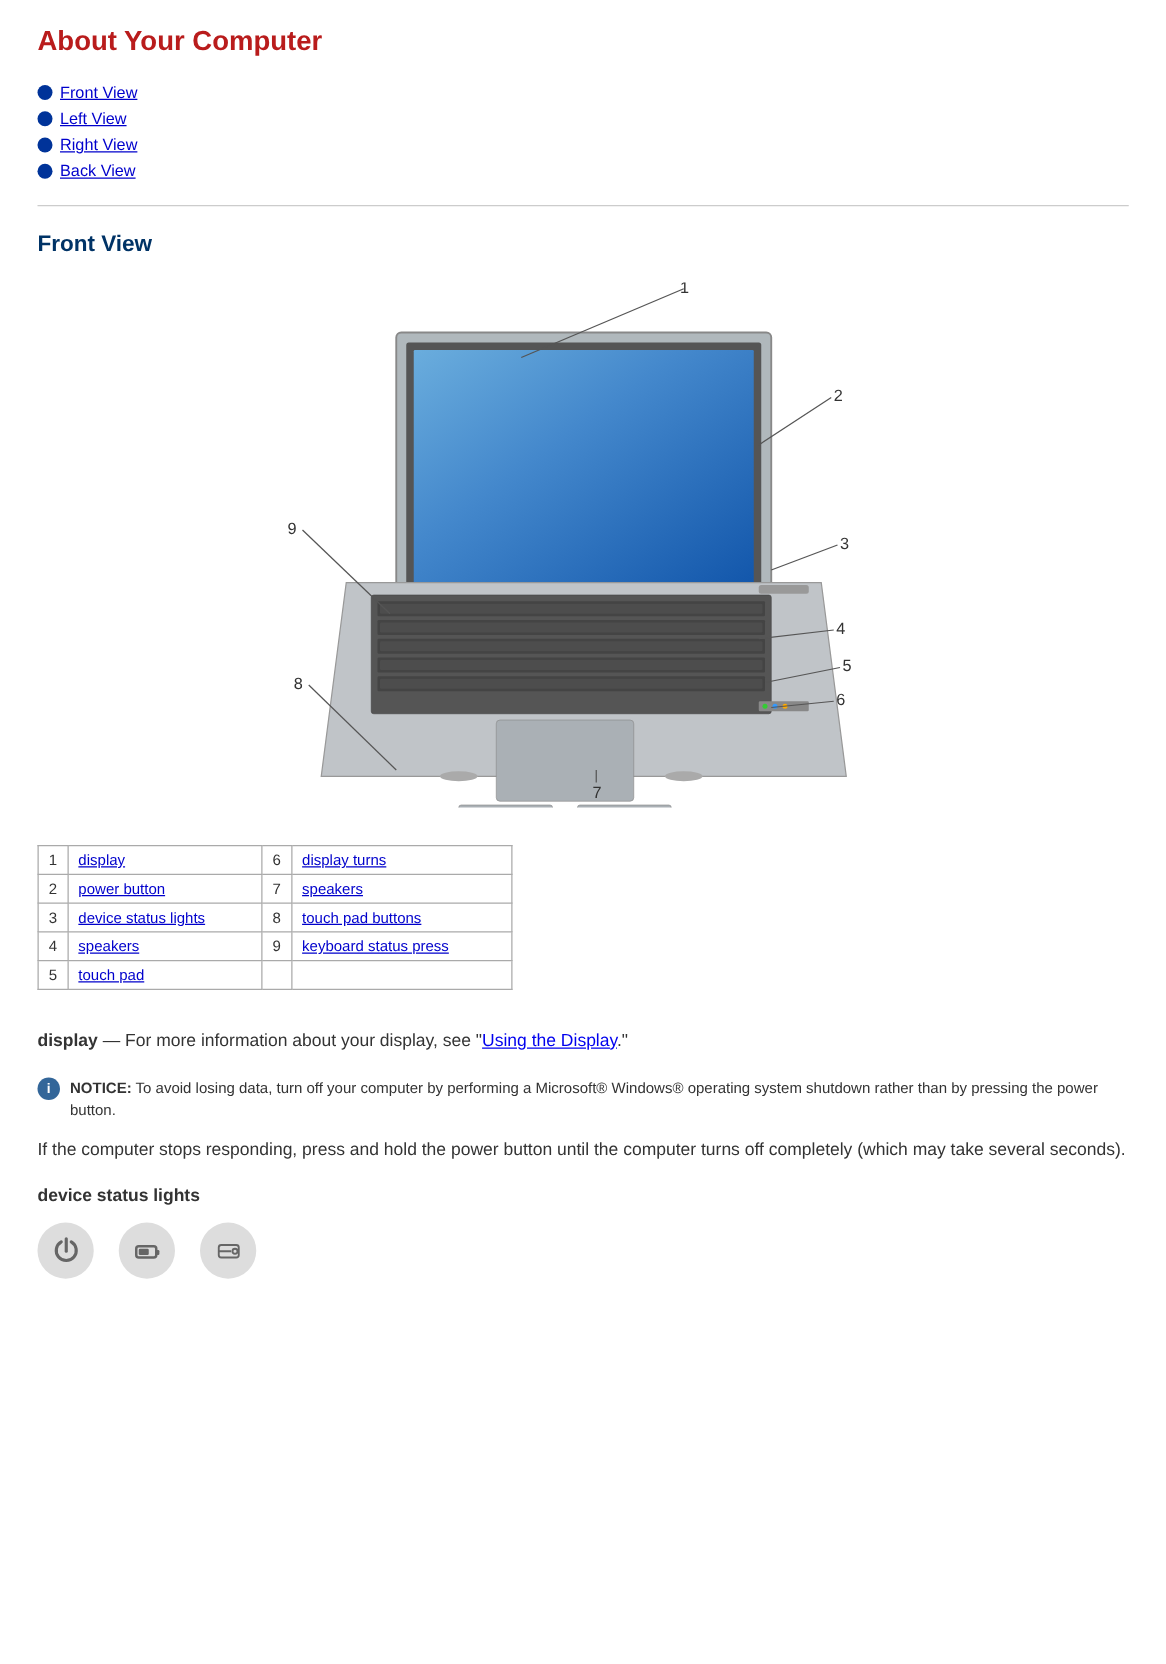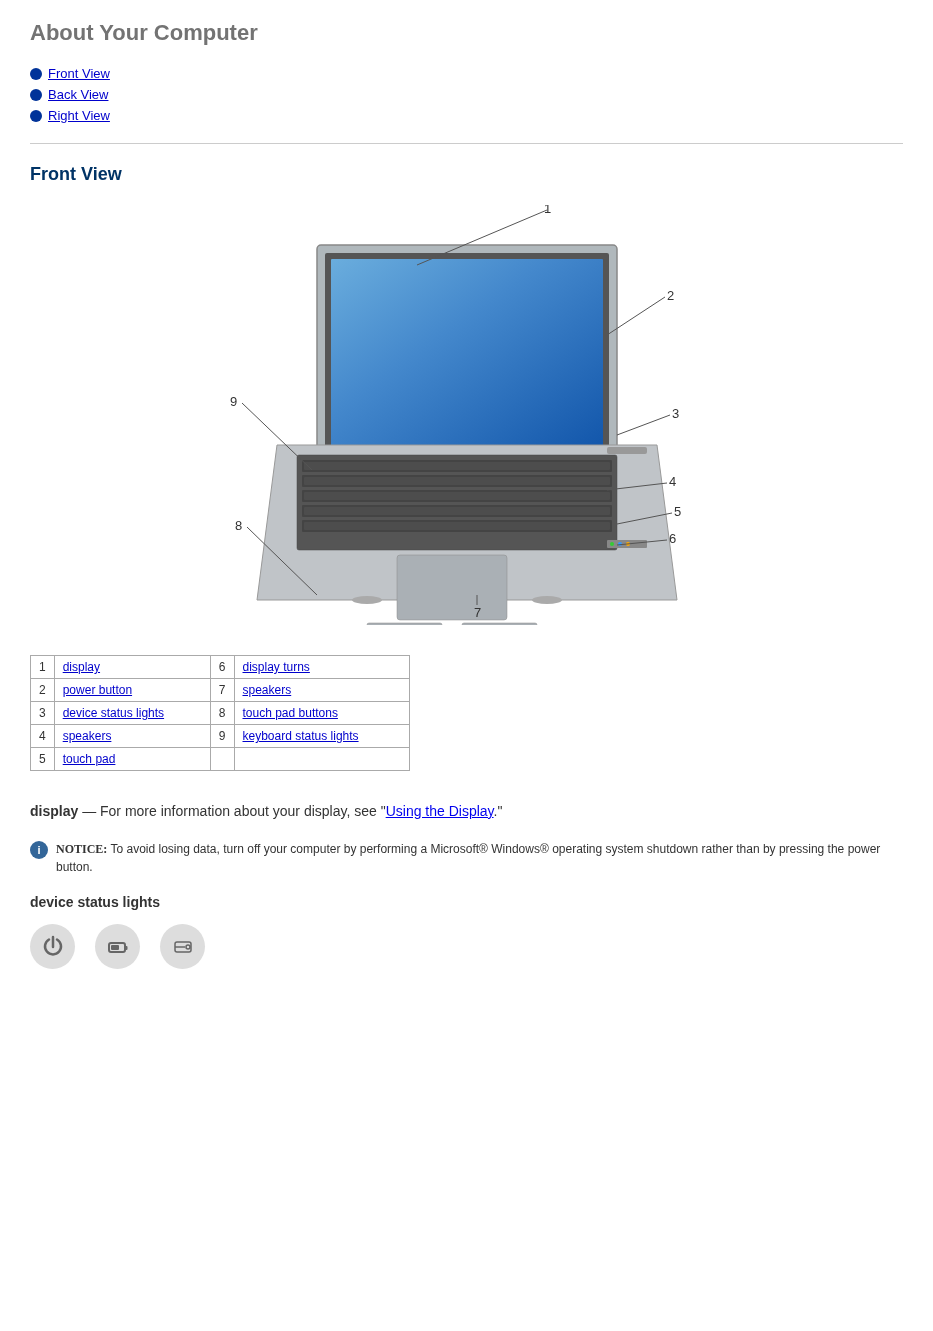--- a/index.html
+++ b/index.html
@@ -7,21 +7,21 @@
       font-family: Arial, Helvetica, sans-serif;
       font-size: 13px;
       color: #333;
       background: #fff;
       padding: 20px 30px;
       max-width: 933px;
     }
     h1.page-title {
       font-size: 22px;
       font-weight: bold;
-      color: #737373;
+      color: #b91c1c;
       margin-bottom: 20px;
     }
     .toc-list {
       list-style: none;
       margin-bottom: 20px;
     }
     .toc-list li {
       margin-bottom: 6px;
       display: flex;
       align-items: center;
@@ -111,21 +111,20 @@
       font-weight: bold;
       flex-shrink: 0;
       margin-top: 1px;
     }
     .notice-text {
       font-size: 12px;
       line-height: 1.5;
     }
     .notice-text strong {
       font-weight: bold;
-      font-family: Liberation Serif, serif;
     }
     h3.subsection-title {
       font-size: 14px;
       font-weight: bold;
       color: #333;
       margin-bottom: 14px;
     }
     .device-icons-row {
       display: flex;
       gap: 20px;
@@ -146,25 +145,29 @@
 
 <h1 class="page-title">About Your Computer</h1>
 
 <ul class="toc-list">
   <li>
     <span class="toc-bullet"></span>
     <a href="#front-view">Front View</a>
   </li>
   <li>
     <span class="toc-bullet"></span>
-    <a href="#back-view">Back View</a>
+    <a href="#left-view">Left View</a>
   </li>
   <li>
     <span class="toc-bullet"></span>
     <a href="#right-view">Right View</a>
+  </li>
+  <li>
+    <span class="toc-bullet"></span>
+    <a href="#back-view">Back View</a>
   </li>
 </ul>
 
 <hr class="divider">
 
 <h2 class="section-title" id="front-view">Front View</h2>
 
 <div class="laptop-container">
   <svg class="laptop-svg" viewBox="0 0 500 420" xmlns="http://www.w3.org/2000/svg">
 
@@ -266,21 +269,21 @@
     <tr>
       <td>3</td>
       <td><a href="#device-status">device status lights</a></td>
       <td>8</td>
       <td><a href="#touchpad-buttons">touch pad buttons</a></td>
     </tr>
     <tr>
       <td>4</td>
       <td><a href="#keyboard">speakers</a></td>
       <td>9</td>
-      <td><a href="#keyboard-status">keyboard status lights</a></td>
+      <td><a href="#keyboard-status">keyboard status press</a></td>
     </tr>
     <tr>
       <td>5</td>
       <td><a href="#touchpad">touch pad</a></td>
       <td></td>
       <td></td>
     </tr>
   </tbody>
 </table>
 
@@ -295,20 +298,21 @@
 <div class="description-block">
 
   <div class="notice-box">
     <div class="notice-icon">i</div>
     <div class="notice-text">
       <strong>NOTICE:</strong>
       <span> </span><span>To avoid losing data, turn off your computer by performing a Microsoft® Windows® operating system shutdown rather than by pressing the power button.</span>
     </div>
   </div>
 
+  <p>If the computer stops responding, press and hold the power button until the computer turns off completely (which may take several seconds).</p>
 </div>
 
 <div class="description-block">
   <h3 class="subsection-title">device status lights</h3>
   <div class="device-icons-row">
     <div class="device-icon-circle">
       <svg width="24" height="24" viewBox="0 0 24 24">
         <path d="M12 2 L12 12" stroke="#666" stroke-width="2.5" fill="none" stroke-linecap="round"></path>
         <path d="M8 4.5 A8 8 0 1 0 16 4.5" stroke="#666" stroke-width="2.5" fill="none" stroke-linecap="round"></path>
       </svg>

